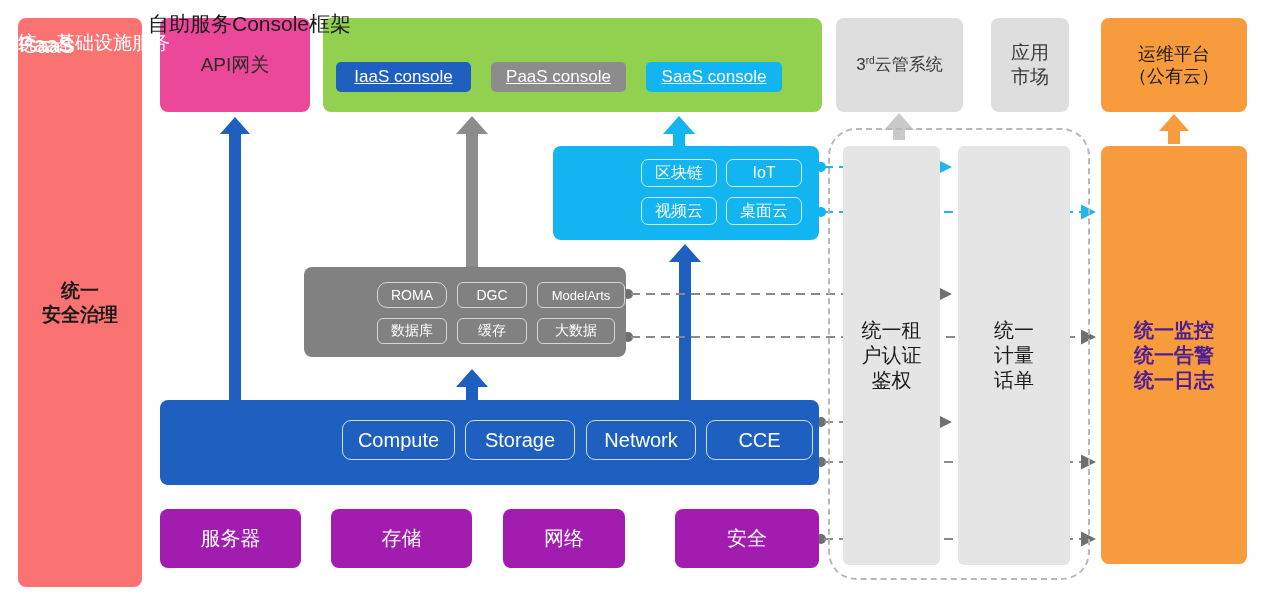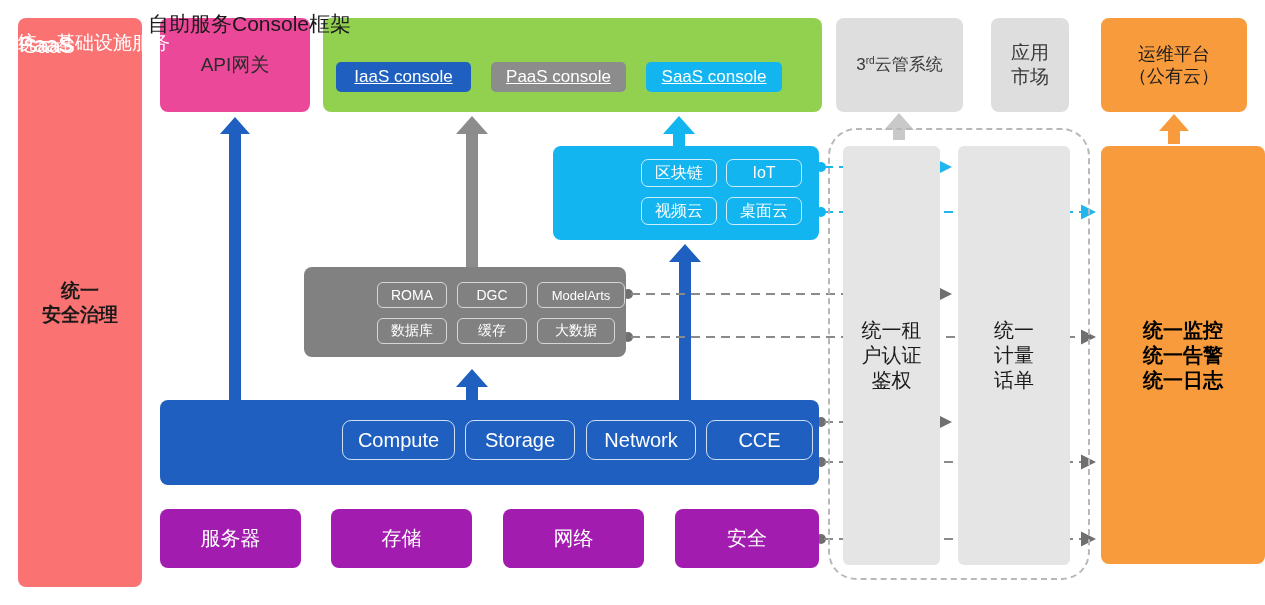--- a/index.html
+++ b/index.html
@@ -22,56 +22,56 @@
   #iaas-console{left:336px;width:135px;background:#1f5fbf;}
   #paas-console{left:491px;width:135px;background:#8c8c8c;}
   #saas-console{left:646px;width:136px;background:#12b5ef;}
 
   
   #third-cloud{left:836px;top:18px;width:127px;height:94px;background:#dedede;border-radius:8px;color:#3a3a3a;font-size:17px;}
   #app-market{left:991px;top:18px;width:78px;height:94px;background:#dedede;border-radius:8px;color:#3a3a3a;font-size:19px;}
 
   
   #ops-top{left:1101px;top:18px;width:146px;height:94px;background:#f89b3c;border-radius:8px;color:#1a1a1a;font-size:18px;}
-  #ops-col{left:1101px;top:146px;width:164px;height:418px;background:#f89b3c;border-radius:8px;color:#000000;font-size:20px;font-weight:700;}
+  #ops-col{left:1101px;top:146px;width:146px;height:418px;background:#f89b3c;border-radius:8px;color:#4c1d95;font-size:20px;font-weight:700;}
 
   
   #saas-block{left:553px;top:146px;width:266px;height:94px;background:#12b5ef;border-radius:8px;display:block;}
   #saas-label{position:absolute;left:14px;top:34px;width:70px;text-align:center;color:#fff;font-size:21px;}
   .saas-chip{height:28px;border-radius:7px;border:1.6px solid #cfeefc;color:#fff;font-size:16px;background:transparent;}
   #chip-blockchain{left:641px;top:159px;width:76px;}
   #chip-iot{left:726px;top:159px;width:76px;}
   #chip-video{left:641px;top:197px;width:76px;}
   #chip-desktop{left:726px;top:197px;width:76px;}
 
   
   #paas-block{left:304px;top:267px;width:322px;height:90px;background:#818181;border-radius:8px;display:block;}
   #paas-label{position:absolute;left:10px;top:32px;width:72px;text-align:center;color:#fff;font-size:22px;}
   .paas-chip{height:26px;border-radius:6px;border:1.5px solid #d6d6d6;color:#fff;font-size:14px;background:transparent;}
-  #chip-roma{left:377px;top:282px;width:70px;}
+  #chip-roma{left:377px;top:282px;width:70px;border-radius:10px;}
   #chip-dgc{left:457px;top:282px;width:70px;}
   #chip-modelarts{left:537px;top:282px;width:88px;font-size:13px;}
   #chip-db{left:377px;top:318px;width:70px;}
   #chip-cache{left:457px;top:318px;width:70px;}
   #chip-bigdata{left:537px;top:318px;width:78px;}
 
   
   #infra-bar{left:160px;top:400px;width:659px;height:85px;background:#1f5fbf;border-radius:8px;display:block;}
   #infra-label{position:absolute;left:14px;top:30px;width:160px;text-align:center;color:#fff;font-size:19px;}
   .infra-chip{top:420px;height:40px;border-radius:9px;border:1.7px solid #cfe0f6;color:#fff;font-size:20px;background:transparent;}
   #chip-compute{left:342px;width:113px;}
   #chip-storage{left:465px;width:110px;}
   #chip-network{left:586px;width:110px;}
   #chip-cce{left:706px;width:107px;}
 
   
   .bottom-box{top:509px;height:59px;background:#a21caf;border-radius:8px;color:#fff;font-size:20px;}
   #b-server{left:160px;width:141px;}
   #b-storage{left:331px;width:141px;}
-  #b-network{left:503px;width:141px;}
+  #b-network{left:503px;width:122px;}
   #b-security{left:675px;width:144px;}
 
   
   #dash-zone{position:absolute;left:828px;top:128px;width:262px;height:452px;border:2.5px dashed #b8b8b8;border-radius:28px;box-sizing:border-box;}
   .gray-col{position:absolute;top:146px;height:419px;background:#e5e5e5;border-radius:6px;color:#1a1a1a;font-size:20px;}
   #col-auth{left:843px;width:97px;}
   #col-meter{left:958px;width:112px;}
   .gray-col span{display:block;}
 
   sup{font-size:0.6em;vertical-align:super;margin-top:12px;}

